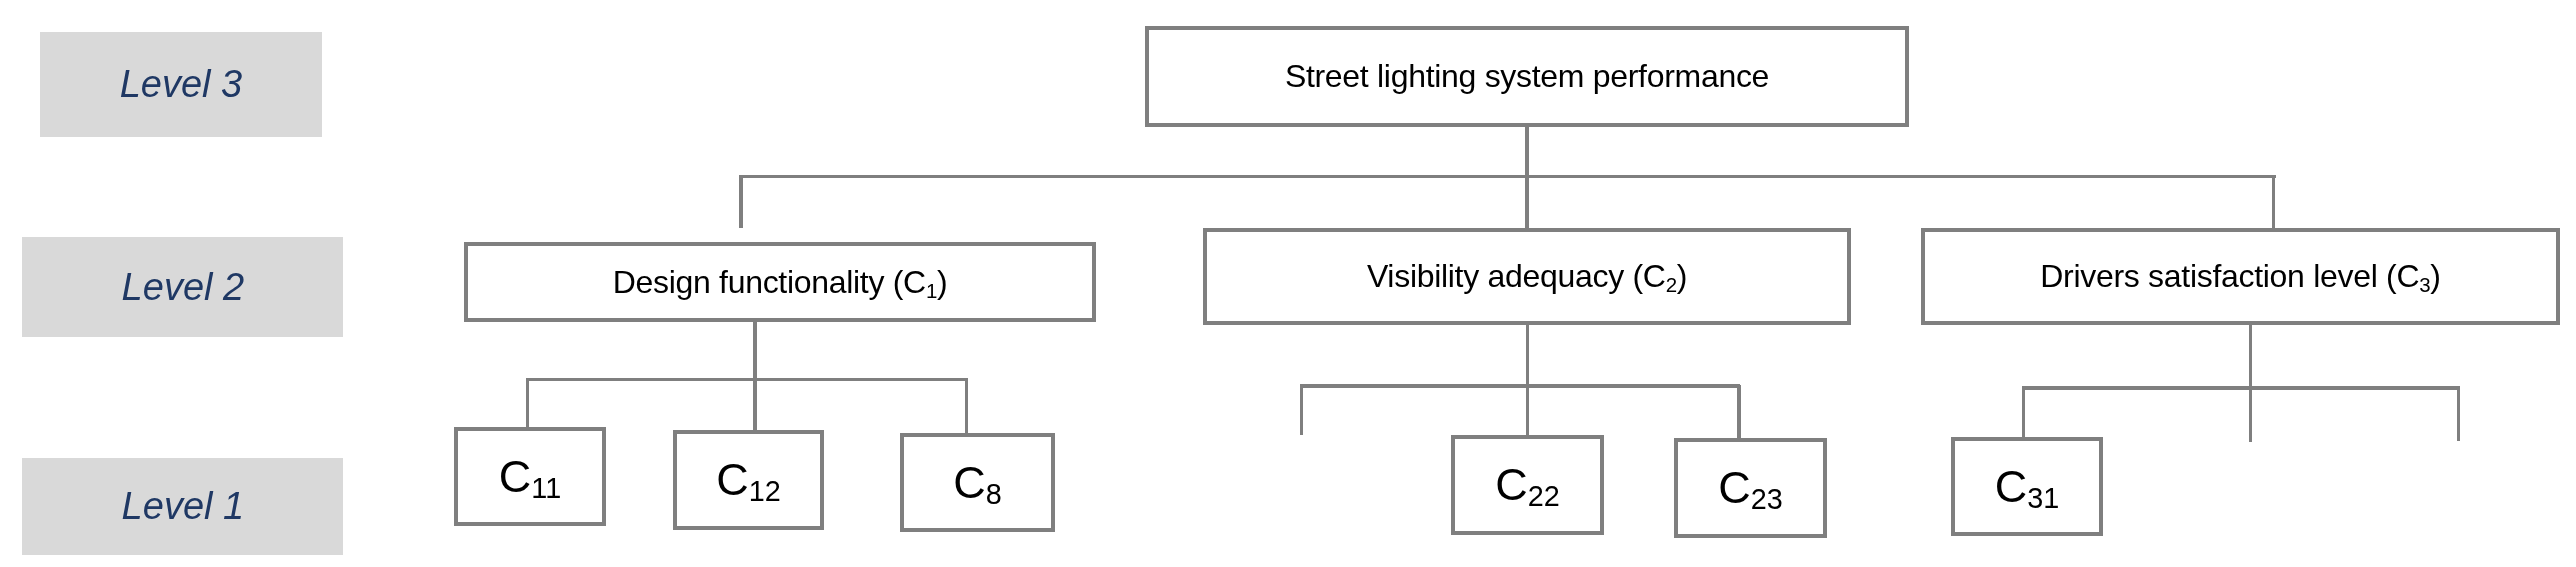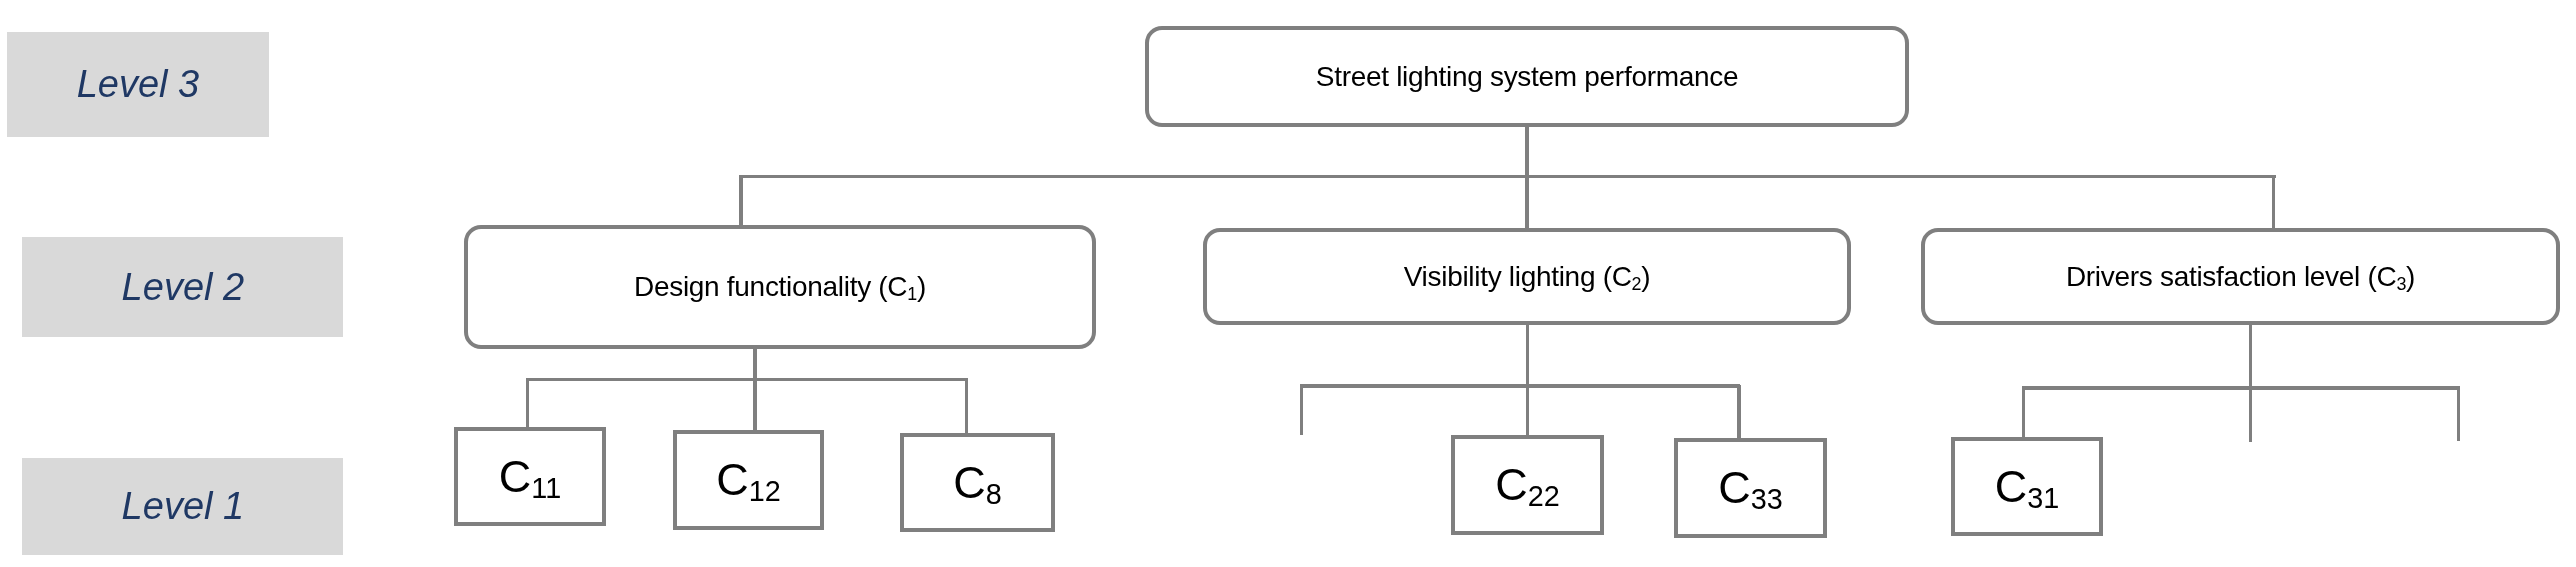--- a/index.html
+++ b/index.html
@@ -37,23 +37,22 @@
     border: 4px solid var(--border-gray);
     background: #ffffff;
     color: var(--box-text);
     display: flex;
     align-items: center;
     justify-content: center;
     text-align: center;
     white-space: nowrap;
   }
   .node.big {
-    font-size: 28px;
+    font-size: 32px;
     letter-spacing: -0.3px;
-    border-radius: 17px;
   }
   .node.leaf {
     font-size: 45px;
     text-align: right;
   }
   .node sub {
     font-size: 0.64em;
     line-height: 0;
     vertical-align: -0.22em;
   }
@@ -91,59 +90,59 @@
     <line x1="1975" y1="587" x2="2644" y2="587"></line>
     <line x1="1977" y1="585" x2="1977" y2="662"></line>
     <line x1="2642" y1="585" x2="2642" y2="670"></line>
 
     <line x1="3420" y1="492" x2="3420" y2="672"></line>
     <line x1="3073" y1="590" x2="3738" y2="590"></line>
     <line x1="3075" y1="588" x2="3075" y2="668"></line>
     <line x1="3736" y1="588" x2="3736" y2="671"></line>
   </svg>
 
-  <div class="lvl-label" style="left:7px;top:32px;width:262px;height:105px">
+  <div class="lvl-label" style="left:40px;top:32px;width:282px;height:105px">
     <span>Level 3</span>
   </div>
   <div class="lvl-label" style="left:22.4px;top:237px;width:321px;height:100px">
     <span>Level 2</span>
   </div>
   <div class="lvl-label" style="left:22.4px;top:458px;width:321px;height:97px">
     <span>Level 1</span>
   </div>
 
   <div class="node big" style="left:1145px;top:26px;width:764px;height:101px">
     <span>Street lighting system performance</span>
   </div>
 
-  <div class="node big" style="left:464px;top:225px;width:632px;height:124px">
+  <div class="node big" style="left:464px;top:242px;width:632px;height:80px">
     <span><span>Design functionality (C</span><sub>1</sub><span>)</span></span>
   </div>
   <div class="node big" style="left:1203px;top:228px;width:648px;height:97px">
-    <span><span>Visibility lighting (C</span><sub>2</sub><span>)</span></span>
+    <span><span>Visibility adequacy (C</span><sub>2</sub><span>)</span></span>
   </div>
   <div class="node big" style="left:1921px;top:228px;width:639px;height:97px">
     <span><span>Drivers satisfaction level (C</span><sub>3</sub><span>)</span></span>
   </div>
 
   <div class="node leaf" style="left:454px;top:427px;width:152px;height:99px">
     <span><span>C</span><sub>11</sub></span>
   </div>
   <div class="node leaf" style="left:673px;top:430px;width:151px;height:100px">
     <span><span>C</span><sub>12</sub></span>
   </div>
   <div class="node leaf" style="left:900px;top:433px;width:155px;height:99px">
     <span><span>C</span><sub>8</sub></span>
   </div>
 
   <div class="node leaf" style="left:1451px;top:435px;width:153px;height:100px">
     <span><span>C</span><sub>22</sub></span>
   </div>
   <div class="node leaf" style="left:1674px;top:438px;width:153px;height:100px">
-    <span><span>C</span><sub>33</sub></span>
+    <span><span>C</span><sub>23</sub></span>
   </div>
 
   <div class="node leaf" style="left:1951px;top:437px;width:152px;height:99px">
     <span><span>C</span><sub>31</sub></span>
   </div>
 
 </div>
 
 
 </body></html>

